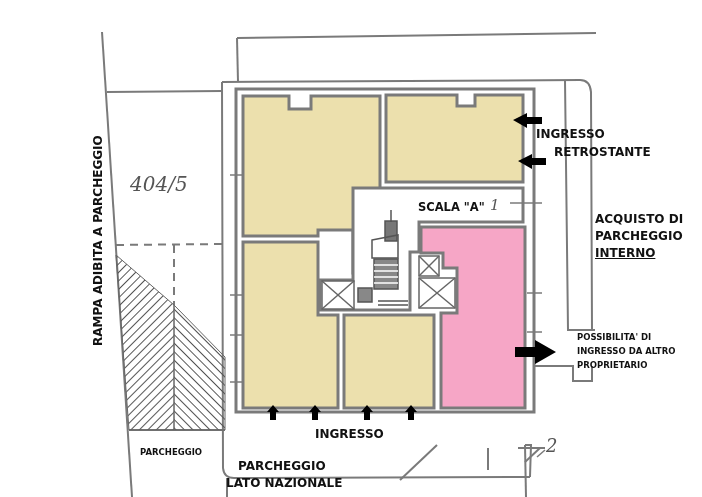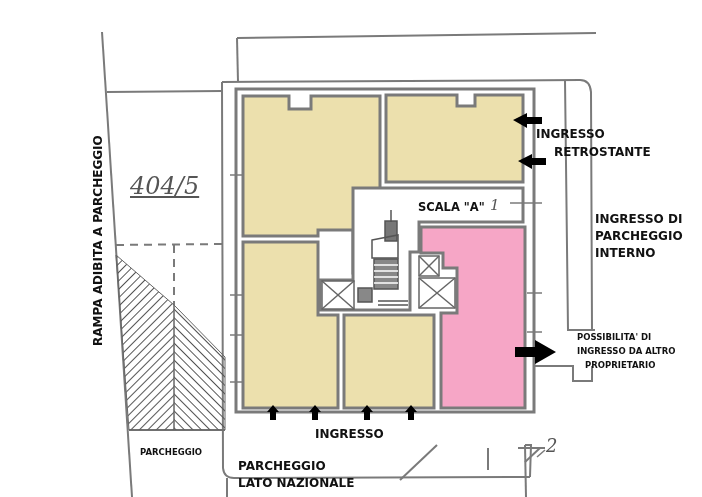--- a/index.html
+++ b/index.html
@@ -118,38 +118,38 @@
 
     <polygon points="515,347 535,347 535,340 556,352 535,364 535,357 515,357"></polygon>
 
     <polygon points="273,405 279,412 276,412 276,420 270,420 270,412 267,412"></polygon>
     <polygon points="315,405 321,412 318,412 318,420 312,420 312,412 309,412"></polygon>
     <polygon points="367,405 373,412 370,412 370,420 364,420 364,412 361,412"></polygon>
     <polygon points="411,405 417,412 414,412 414,420 408,420 408,412 405,412"></polygon>
   </g>
 </svg>
 
-<div class="hand" style="left:130px;top:172px;font-size:24px;text-decoration:underline;">404/5</div>
+<div class="hand" style="left:130px;top:172px;font-size:20px;">404/5</div>
 
 <div class="lbl l12 vert" style="left:92px;top:346px;">RAMPA ADIBITA A PARCHEGGIO</div>
 
 <div class="lbl l12" style="left:536px;top:128px;">INGRESSO</div>
 <div class="lbl l12" style="left:536px;top:146px;margin-left:18px;">RETROSTANTE</div>
 
 <div class="lbl l11" style="left:418px;top:201px;">SCALA "A"</div>
 <div class="hand" style="left:490px;top:196px;font-size:15px;">1</div>
 
-<div class="lbl l12" style="left:595px;top:213px;">INGRESSO DI</div>
+<div class="lbl l12" style="left:595px;top:213px;">ACQUISTO DI</div>
 <div class="lbl l12" style="left:595px;top:230px;">PARCHEGGIO</div>
-<div class="lbl l12" style="left:595px;top:247px;">INTERNO</div>
+<div class="lbl l12" style="left:595px;top:247px;text-decoration:underline;">INTERNO</div>
 
 <div class="lbl l9" style="left:577px;top:333px;">POSSIBILITA' DI</div>
 <div class="lbl l9" style="left:577px;top:347px;">INGRESSO DA ALTRO</div>
-<div class="lbl l9" style="left:577px;top:361px;margin-left:8px;">PROPRIETARIO</div>
+<div class="lbl l9" style="left:577px;top:361px;">PROPRIETARIO</div>
 
 <div class="lbl l12" style="left:315px;top:428px;">INGRESSO</div>
 
 <div class="lbl l9" style="left:140px;top:448px;">PARCHEGGIO</div>
 
 <div class="lbl l12" style="left:238px;top:460px;">PARCHEGGIO</div>
-<div class="lbl l12" style="left:238px;top:477px;">LATO NAZIONALE</div>
+<div class="lbl l12" style="left:226px;top:477px;">LATO NAZIONALE</div>
 
 <div class="hand" style="left:546px;top:435px;font-size:18px;">2</div>
 
 </body></html>

